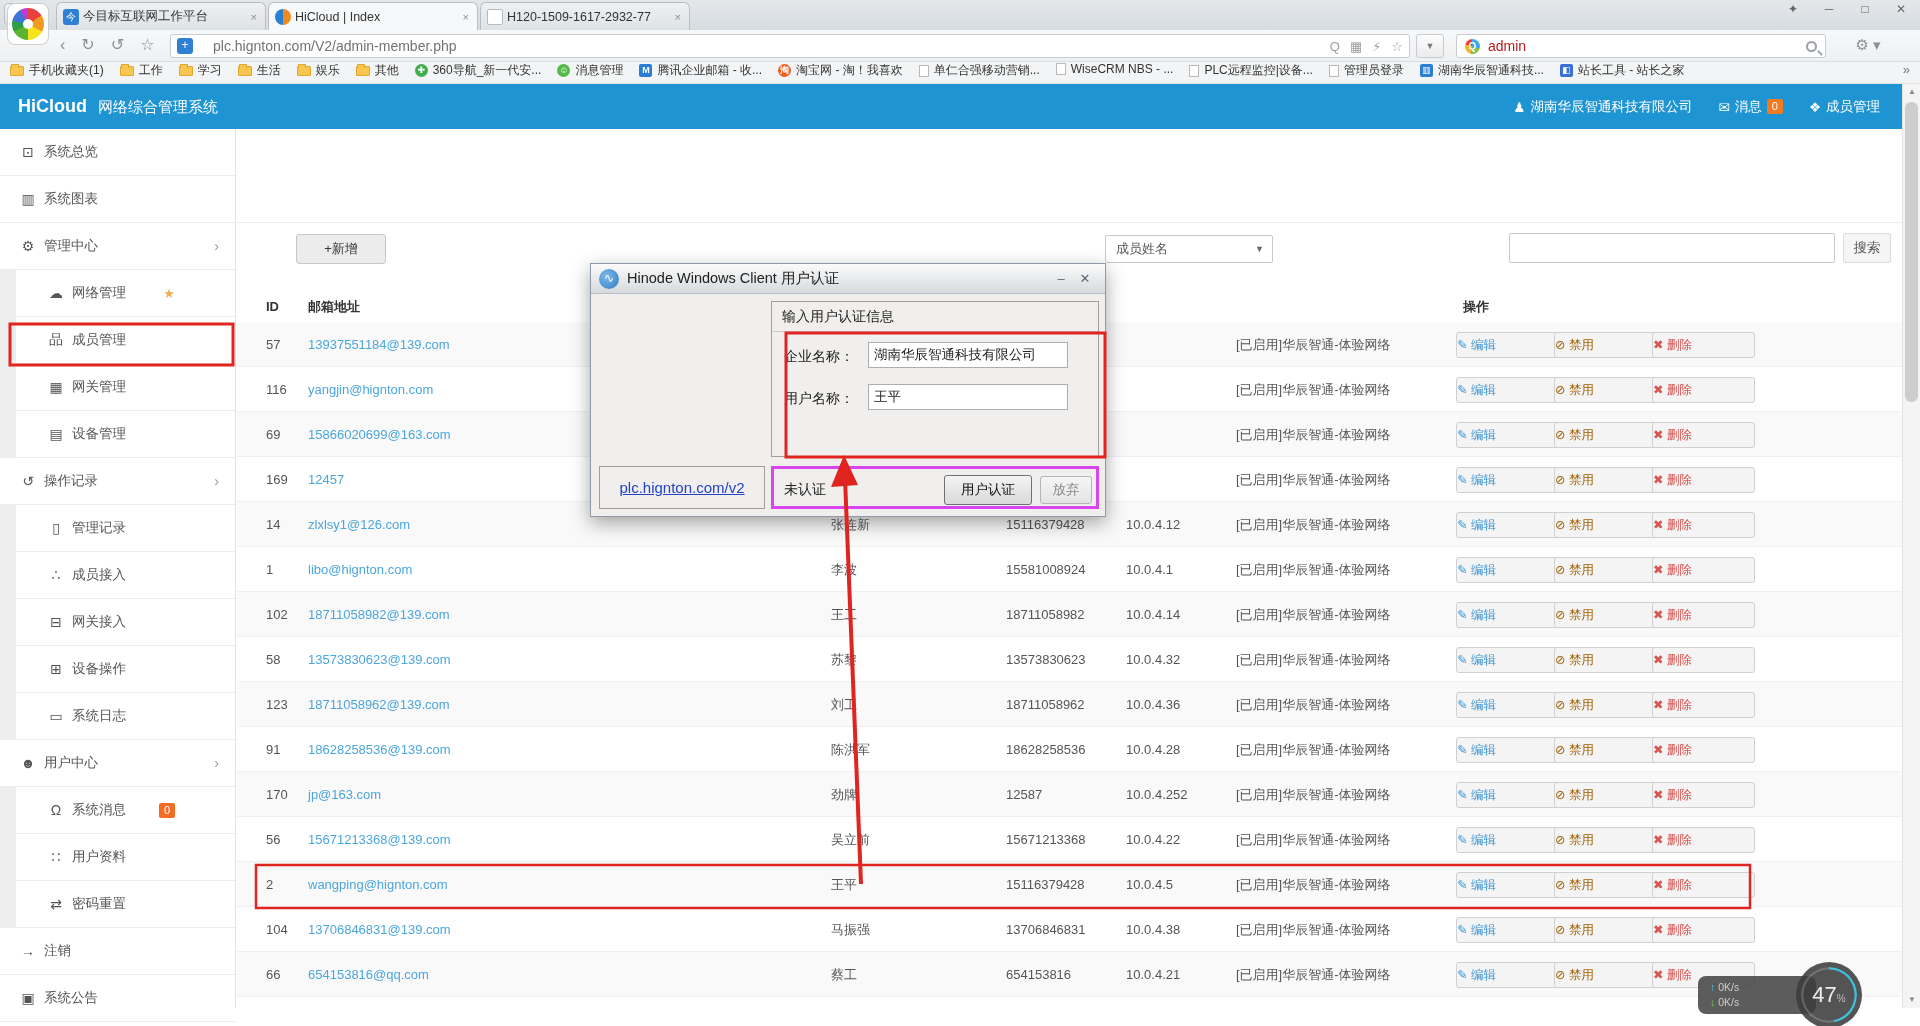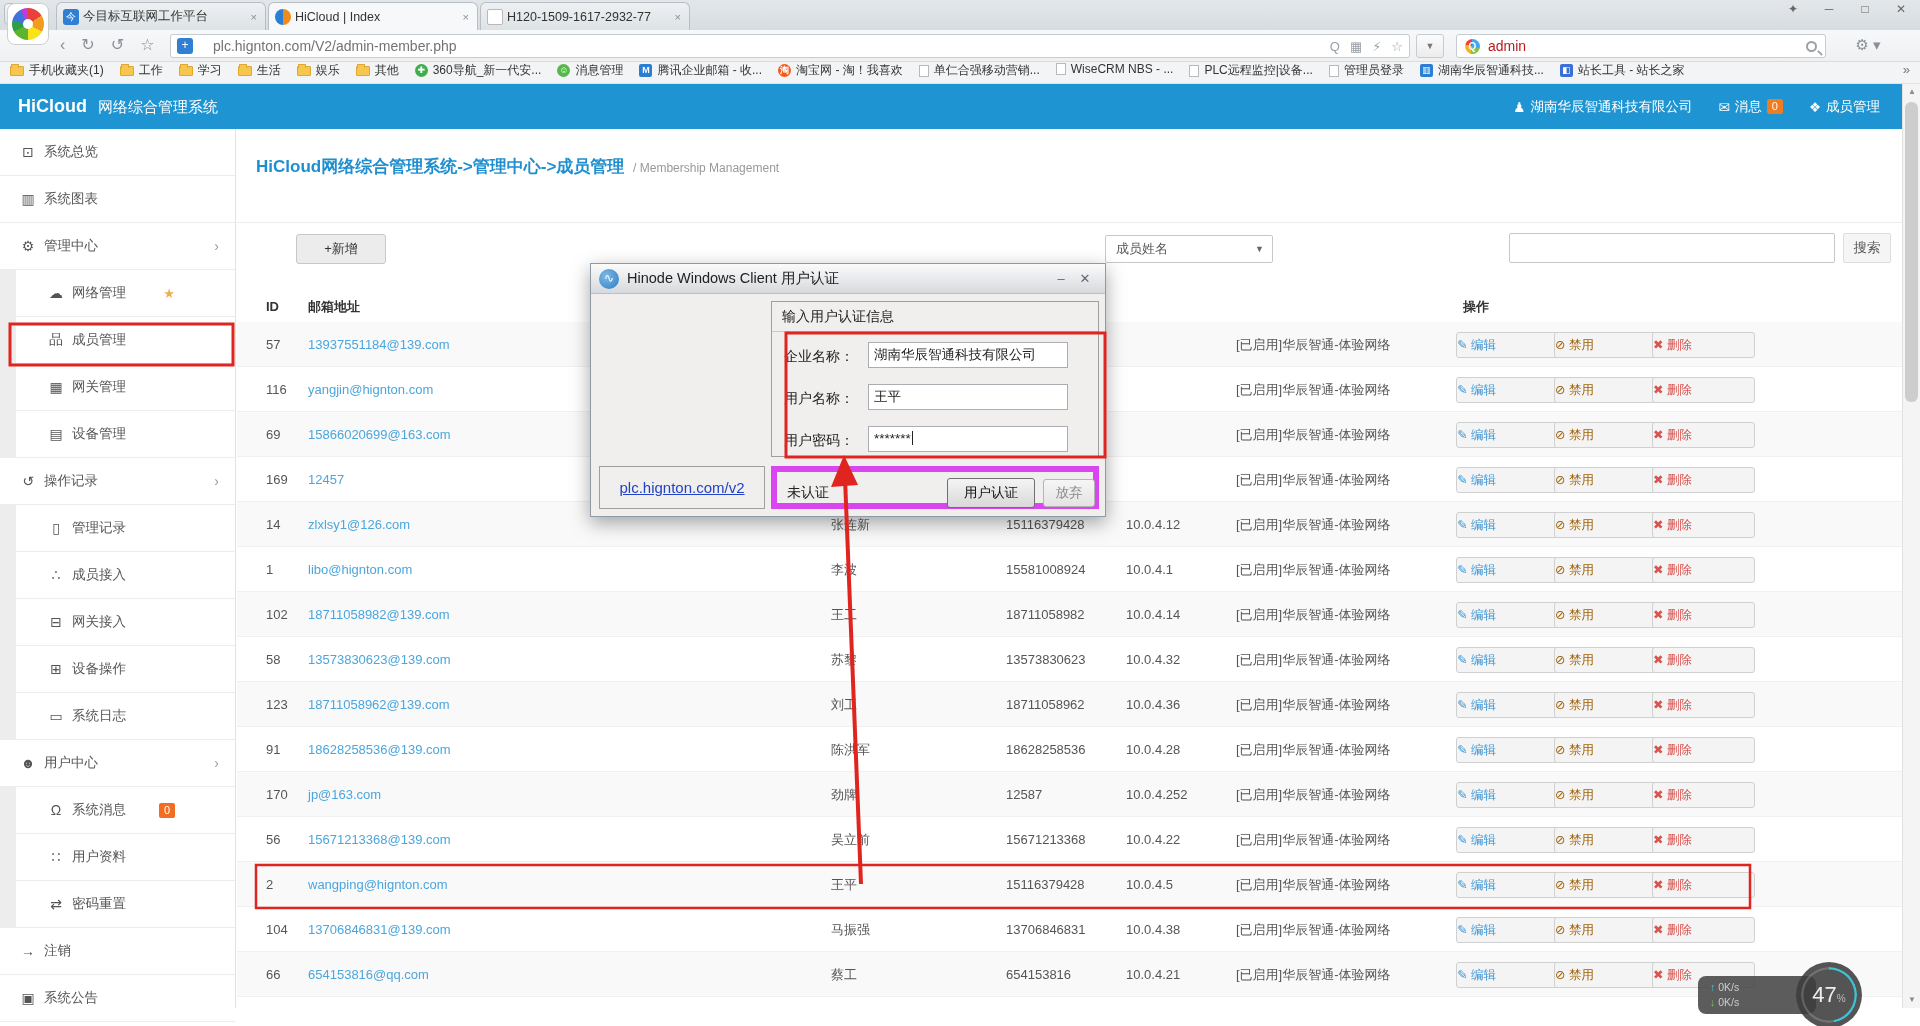--- a/index.html
+++ b/index.html
@@ -146,21 +146,21 @@
   #dlg-group { position:absolute; left:180px; top:37px; width:328px; height:156px; border:1px solid #9f9f9f; }
   #dlg-group-title { font-size:14px; color:#222; padding:6px 10px 5px 10px; border-bottom:1px solid #c9c9c9; }
   .fldrow { position:relative; height:34px; margin-top:8px; }
   .fldrow .flbl { position:absolute; left:12px; top:8px; font-size:14px; color:#222; }
   .fldrow .finput { position:absolute; left:96px; top:2px; width:200px; height:26px; background:#fff;
     border:1px solid #abadb3; font-size:13.5px; color:#222; line-height:24px; padding-left:5px; white-space:nowrap; overflow:hidden; }
   .caretbar { display:inline-block; width:1px; height:14px; background:#222; vertical-align:-2px; margin-left:1px; }
   #dlg-linkbox { position:absolute; left:8px; top:202px; width:166px; height:43px; border:1px solid #9f9f9f;
     display:flex; align-items:center; justify-content:center; }
   #dlg-link { color:#2242c7; text-decoration:underline; font-size:15px; }
-  #dlg-footer { position:absolute; left:180px; top:202px; width:328px; height:43px; border:6px solid #d946ef;padding-left:24px; }
+  #dlg-footer { position:absolute; left:180px; top:202px; width:328px; height:43px; border:3px solid #d946ef;padding-left:24px; }
   #dlg-status { position:absolute; left:10px; top:12px; font-size:14px; color:#222; }
   #btn-auth { position:absolute; left:170px; top:6px; width:88px; height:30px;
     background:linear-gradient(#f4f4f4,#d9d9d9); border:1px solid #707070; border-radius:3px;
     font-size:13.5px; color:#111; text-align:center; line-height:28px; }
   #btn-giveup { position:absolute; left:266px; top:7px; width:52px; height:28px;
     background:linear-gradient(#f6f6f6,#e3e3e3); border:1px solid #b5b5b5; border-radius:3px;
     font-size:13.5px; color:#8c8c8c; text-align:center; line-height:26px; }
 
   
   #annotations { position:absolute; left:0; top:0; width:1920px; height:1026px; z-index:60; pointer-events:none; }
@@ -415,24 +415,20 @@
       <span class="ic">→</span>
       <span>注销</span>
     </div>
     <div class="s-item">
       <span class="ic">▣</span>
       <span>系统公告</span>
     </div>
   </div>
 
 <div id="content">
-  <div id="breadcrumb">
-    <span id="bc-zh">HiCloud网络综合管理系统-&gt;管理中心-&gt;成员管理</span>
-    <span id="bc-en">/ Membership Management</span>
-  </div>
   <div id="content-rule"></div>
   <div id="btn-add">+新增</div>
   <div id="filter-select">
     <span>成员姓名</span>
     <span class="caret">▼</span>
   </div>
   <div id="search-input"></div>
   <div id="btn-search">搜索</div>
   <div id="thead">
     <span class="cell c-id">ID</span>
@@ -623,24 +619,20 @@
     <div id="dlg-group-title">输入用户认证信息</div>
     <div id="dlg-fields">
         <div class="fldrow">
           <span class="flbl">企业名称：</span>
           <div class="finput">湖南华辰智通科技有限公司</div>
         </div>
         <div class="fldrow">
           <span class="flbl">用户名称：</span>
           <div class="finput">王平</div>
         </div>
-        <div class="fldrow">
-          <span class="flbl">用户密码：</span>
-          <div class="finput">*******<span class="caretbar"></span></div>
-        </div>
       </div>
   </div>
   <div id="dlg-linkbox">
     <span id="dlg-link">plc.hignton.com/v2</span>
   </div>
   <div id="dlg-footer">
     <span id="dlg-status">未认证</span>
     <div id="btn-auth">用户认证</div>
     <div id="btn-giveup">放弃</div>
   </div>

